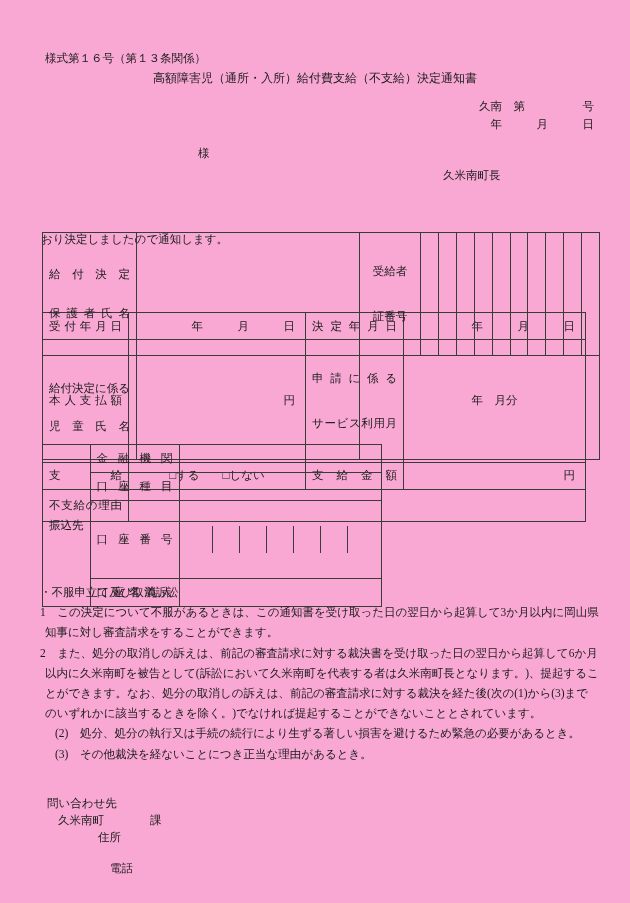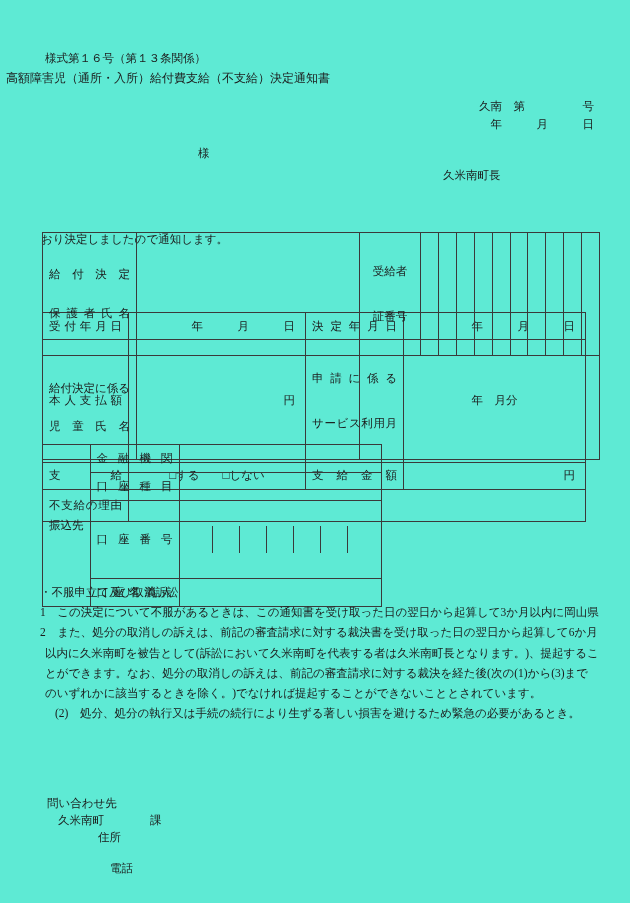--- a/index.html
+++ b/index.html
@@ -1,23 +1,23 @@
 <!DOCTYPE html>
 <html><head>
 <meta charset="utf-8">
 <style>
   html,body { margin:0; padding:0; background:#e8e8e8; }
   .page {
     position:relative; width:630px; height:903px; margin:0 auto;
-    background:#5eead4; overflow:hidden;
+    background:#f9a8d4; overflow:hidden;
     font-family:"Liberation Serif","DejaVu Serif",serif;
     color:#1b1b1b; font-size:11.5px;
   }
   .abs { position:absolute; white-space:pre; }
-  .ctr-line { position:absolute; left:0; right:0; text-align:left; white-space:pre;margin-left:6px; }
+  .ctr-line { position:absolute; left:0; right:0; text-align:center; white-space:pre; }
   .rtxt { position:absolute; right:36px; text-align:right; white-space:pre; }
 
   table.frm { position:absolute; border-collapse:collapse; table-layout:fixed; }
   table.frm td {
     border:1px solid #3a3a3a; vertical-align:middle;
     font-size:11.5px; padding:1px 6px; overflow:hidden; white-space:pre;
   }
   td.ghost { border:none; }
   .jl  { text-align:justify; text-align-last:justify; text-justify:inter-character; }
   div.jl { width:100%; line-height:1.3; }
@@ -169,25 +169,27 @@
     <tr style="height:28px;">
       <td class="jl">口座名義人</td>
       <td></td>
     </tr>
   </tbody>
     </table>
 
   <div class="appeal">
     <div class="ind0">・不服申立て及び取消訴訟</div>
     <div class="ind0">1　この決定について不服があるときは、この通知書を受け取った日の翌日から起算して3か月以内に岡山県</div>
+    <div class="ind1">知事に対し審査請求をすることができます。</div>
     <div class="ind0">2　また、処分の取消しの訴えは、前記の審査請求に対する裁決書を受け取った日の翌日から起算して6か月</div>
     <div class="ind1">以内に久米南町を被告として(訴訟において久米南町を代表する者は久米南町長となります。)、提起するこ</div>
     <div class="ind1">とができます。なお、処分の取消しの訴えは、前記の審査請求に対する裁決を経た後(次の(1)から(3)まで</div>
     <div class="ind1">のいずれかに該当するときを除く。)でなければ提起することができないこととされています。</div>
     <div class="ind2">(2)　処分、処分の執行又は手続の続行により生ずる著しい損害を避けるため緊急の必要があるとき。</div>
+    <div class="ind2">(3)　その他裁決を経ないことにつき正当な理由があるとき。</div>
   </div>
 
   <div class="abs" style="left:47px; top:796px;text-align:center;">問い合わせ先</div>
   <div class="abs" style="left:58px; top:813px;">久米南町　　　　課</div>
   <div class="abs" style="left:98px; top:830px;text-align:right;">住所</div>
   <div class="abs" style="left:110px; top:861px;">電話</div>
 
 </div>
 
 </body></html>

